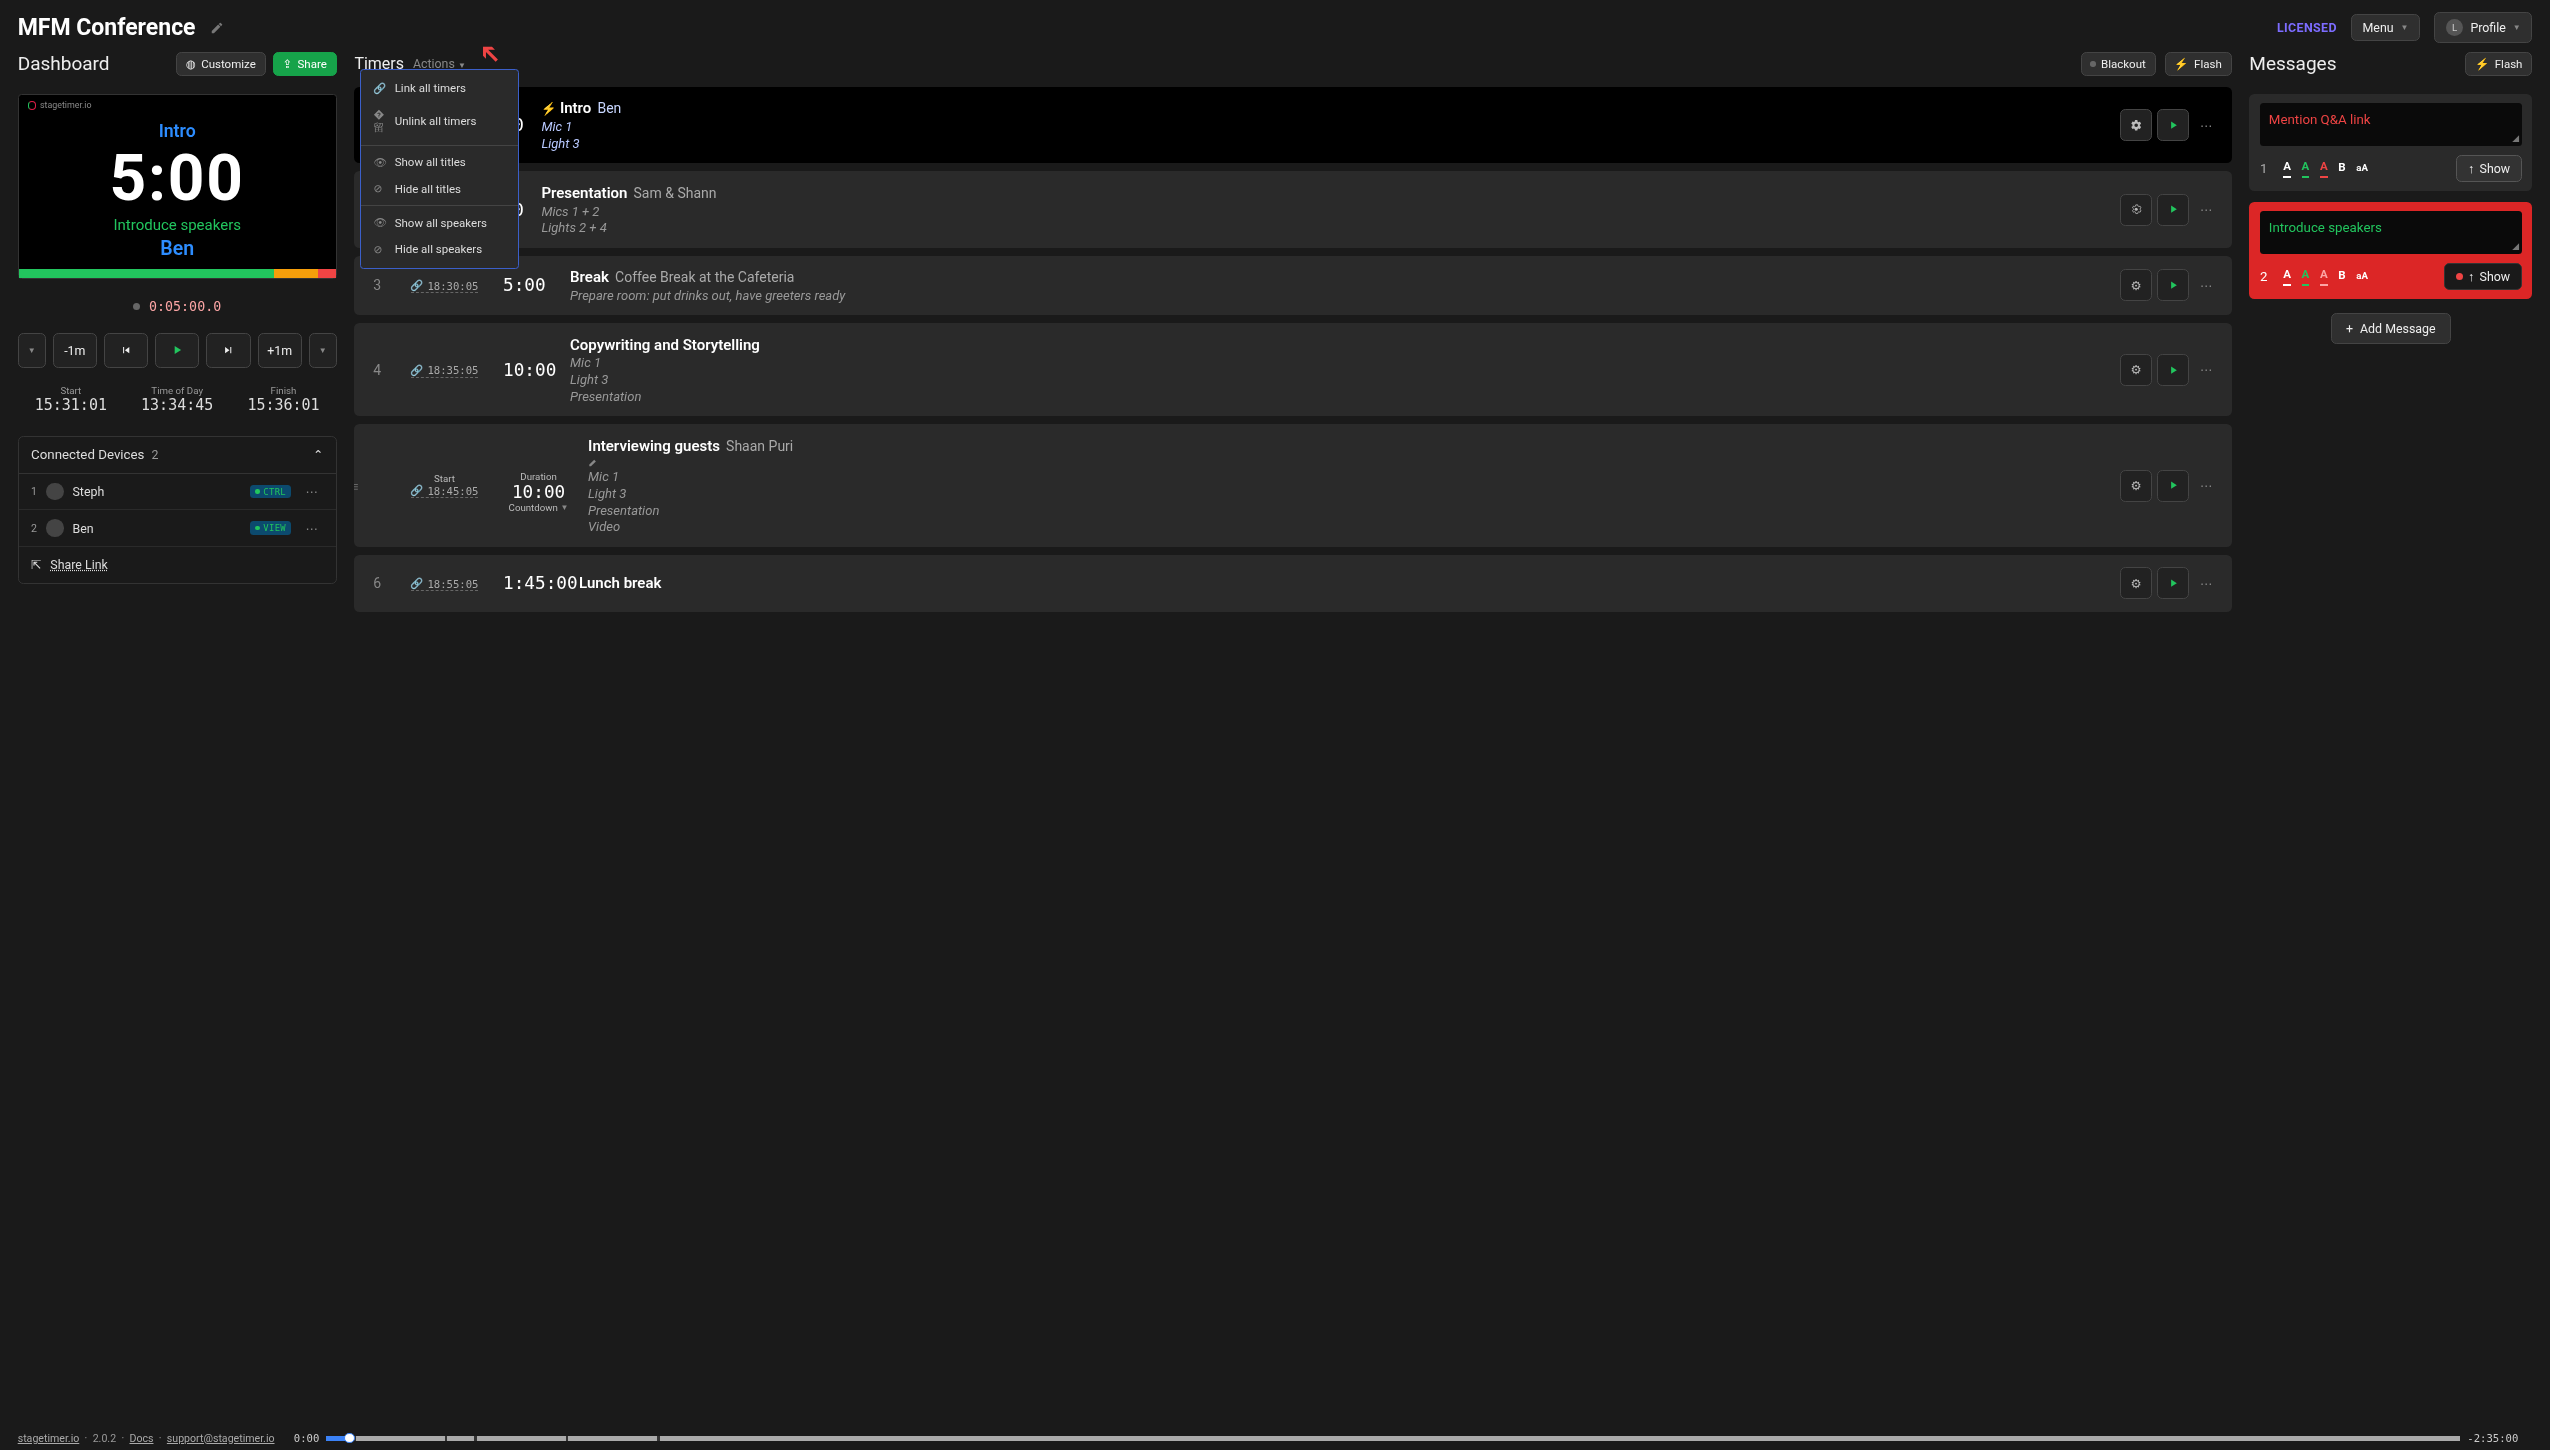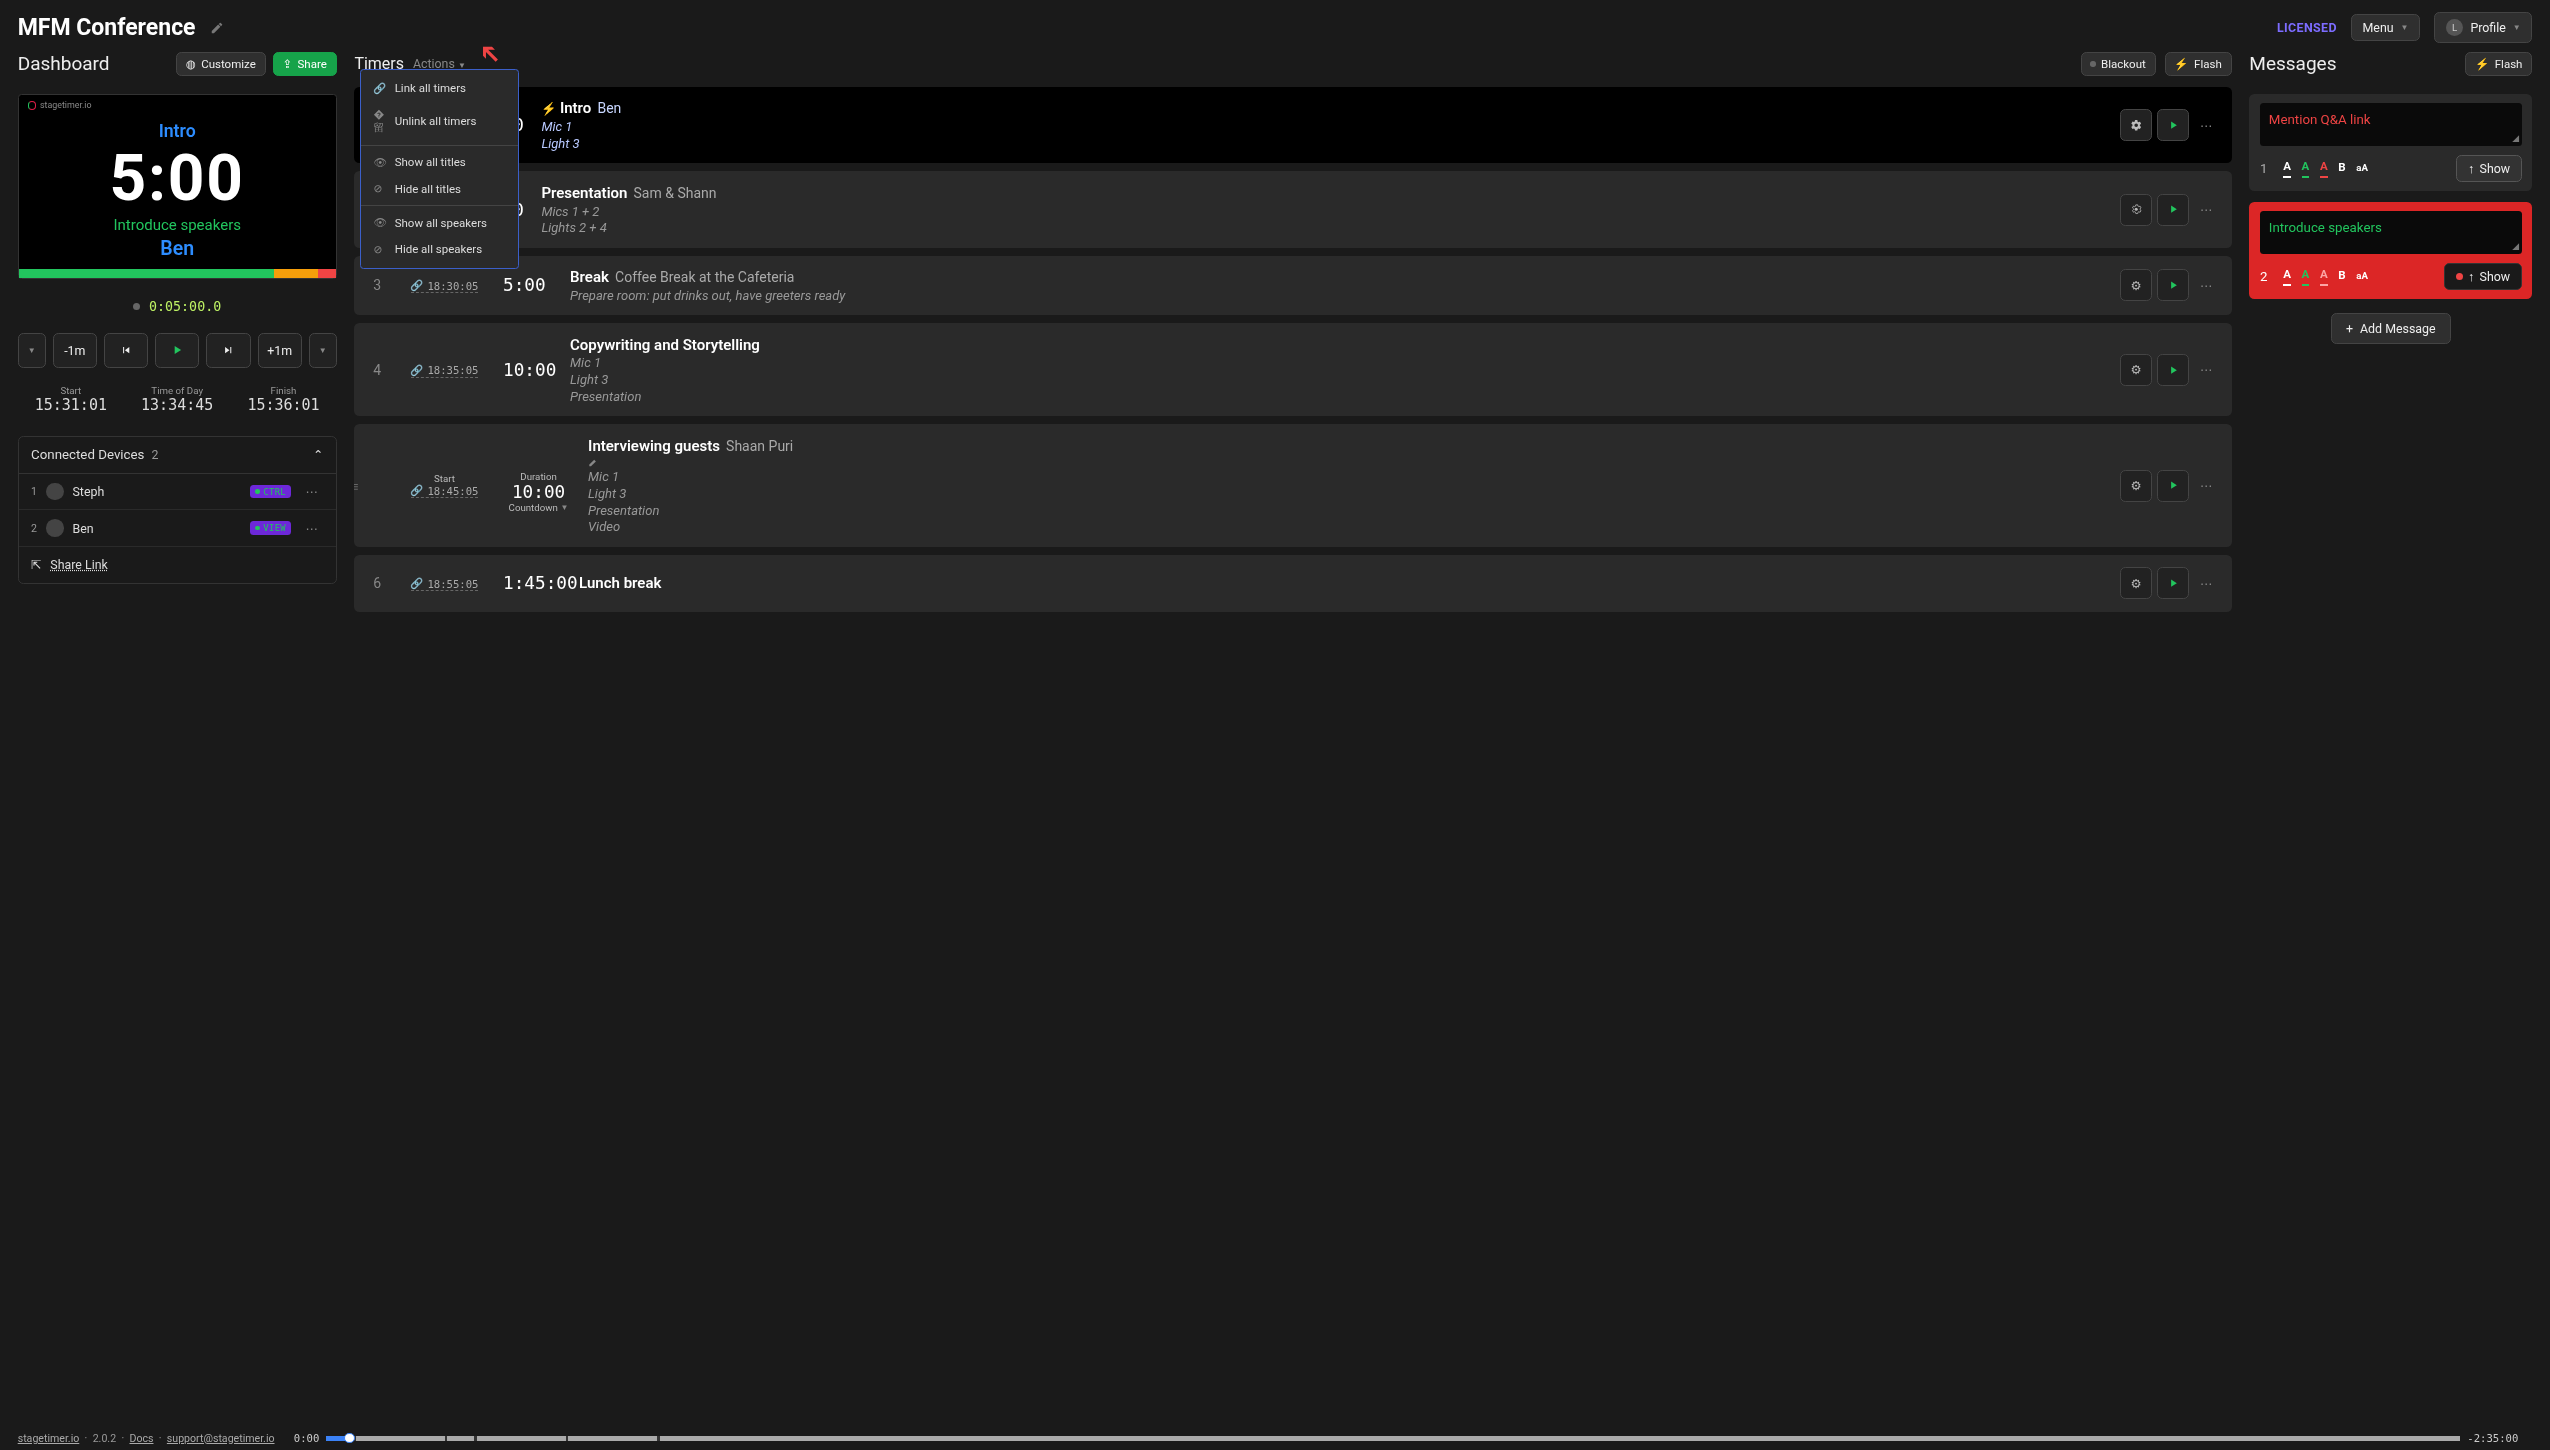--- a/index.html
+++ b/index.html
@@ -25,37 +25,37 @@
     .logo-ring { width: 8.9px; height: 8.9px; border: 1.8px solid #e11d48; border-radius: 50%; border-left-color: #22c55e; }
     .preview-body { flex: 1; display: flex; flex-direction: column; align-items: center; justify-content: center; padding: 5.3px 0 8.9px; }
     .preview-intro { color: #2d8dff; font-size: 17.7px; font-weight: 600; }
     .preview-time { color: #fff; font-size: 64px; font-weight: 700; letter-spacing: 1.8px; }
     .preview-subtitle { color: #22c55e; font-size: 15px; }
     .preview-name { color: #2d8dff; font-size: 19.5px; font-weight: 600; margin-top: 3.5px; }
     .progress-bar { height: 8.9px; display: flex; }
     .seg-green { background: #22c55e; flex: 1; }
     .seg-orange { background: #f59e0b; width: 44px; }
     .seg-red { background: #ef4444; width: 17.7px; }
-    .time-total { text-align: center; color: #bef264; font-family: monospace; font-size: 13.3px; margin: 8.9px 0; display: flex; align-items: center; justify-content: center; gap: 8.9px; }
+    .time-total { text-align: center; color: #fca5a5; font-family: monospace; font-size: 13.3px; margin: 8.9px 0; display: flex; align-items: center; justify-content: center; gap: 8.9px; }
     .dot-grey { width: 7px; height: 7px; border-radius: 50%; background: #666; }
     .controls { display: flex; gap: 7px; }
     .ctrl-btn { flex: 1; background: #222; border: 0.9px solid #444; border-radius: 5.3px; padding: 8.9px 0; color: #eee; cursor: pointer; display: flex; align-items: center; justify-content: center; font-size: 12.4px; }
     .ctrl-btn.play { color: #22c55e; }
     .time-row { display: flex; justify-content: space-around; margin-top: 7px; }
     .time-item { text-align: center; }
     .time-label { font-size: 9.7px; color: #999; }
     .time-value { font-family: monospace; font-size: 15px; color: #ddd; }
     .devices { border: 0.9px solid #333; border-radius: 5.3px; margin-top: 10.6px; }
     .devices-header { padding: 10.6px 12.4px; display: flex; align-items: flex-start; gap: 7px; cursor: pointer; border-bottom: 0.9px solid #333; }
     .devices-title { font-size: 13.3px; }
     .devices-count { color: #999; }
     .device-row { padding: 8.9px 12.4px; display: flex; align-items: center; gap: 8.9px; border-bottom: 0.9px solid #2a2a2a; }
     .device-num { color: #999; font-size: 10.6px; }
     .device-avatar { width: 17.7px; height: 17.7px; border-radius: 50%; background: #444; }
-    .badge-ctrl { background: #6d28d9; color: #22c55e; font-size: 8.9px; padding: 1.8px 5.3px; border-radius: 3.5px; font-family: monospace; letter-spacing: 0.4px; display: flex; align-items: center; gap: 3.5px; }
+    .badge-ctrl { background: #0c4a6e; color: #22c55e; font-size: 8.9px; padding: 1.8px 5.3px; border-radius: 3.5px; font-family: monospace; letter-spacing: 0.4px; display: flex; align-items: center; gap: 3.5px; }
     .badge-dot { width: 4.4px; height: 4.4px; border-radius: 50%; background: #22c55e; }
     .share-link { padding: 10.6px 12.4px; display: flex; align-items: center; gap: 8.9px; cursor: pointer; }
     .center-header { display: flex; align-items: center; gap: 8.9px; margin-bottom: 10.6px; }
     .timers-title { font-size: 16px; color: #eee; }
     .actions-label { color: #888; font-size: 12.4px; cursor: pointer; }
     .caret-down { font-size: 8px; color: #888; }
     .arrow-red { position: absolute; left: 478px; top: 39px; color: #ef4444; font-size: 26.6px; transform: rotate(225deg); pointer-events: none; }
     .dropdown { position: absolute; left: 360px; top: 69px; width: 159px; background: #2a2a2a; border: 1.8px solid #3b5fc9; border-radius: 3.5px; padding: 5.3px 0; z-index: 10; }
     .dd-item { padding: 6.2px 12.4px; display: flex; align-items: center; gap: 8.9px; cursor: pointer; font-size: 11.5px; }
     .dd-sep { height: 0.9px; background: #444; margin: 3.5px 0; }

